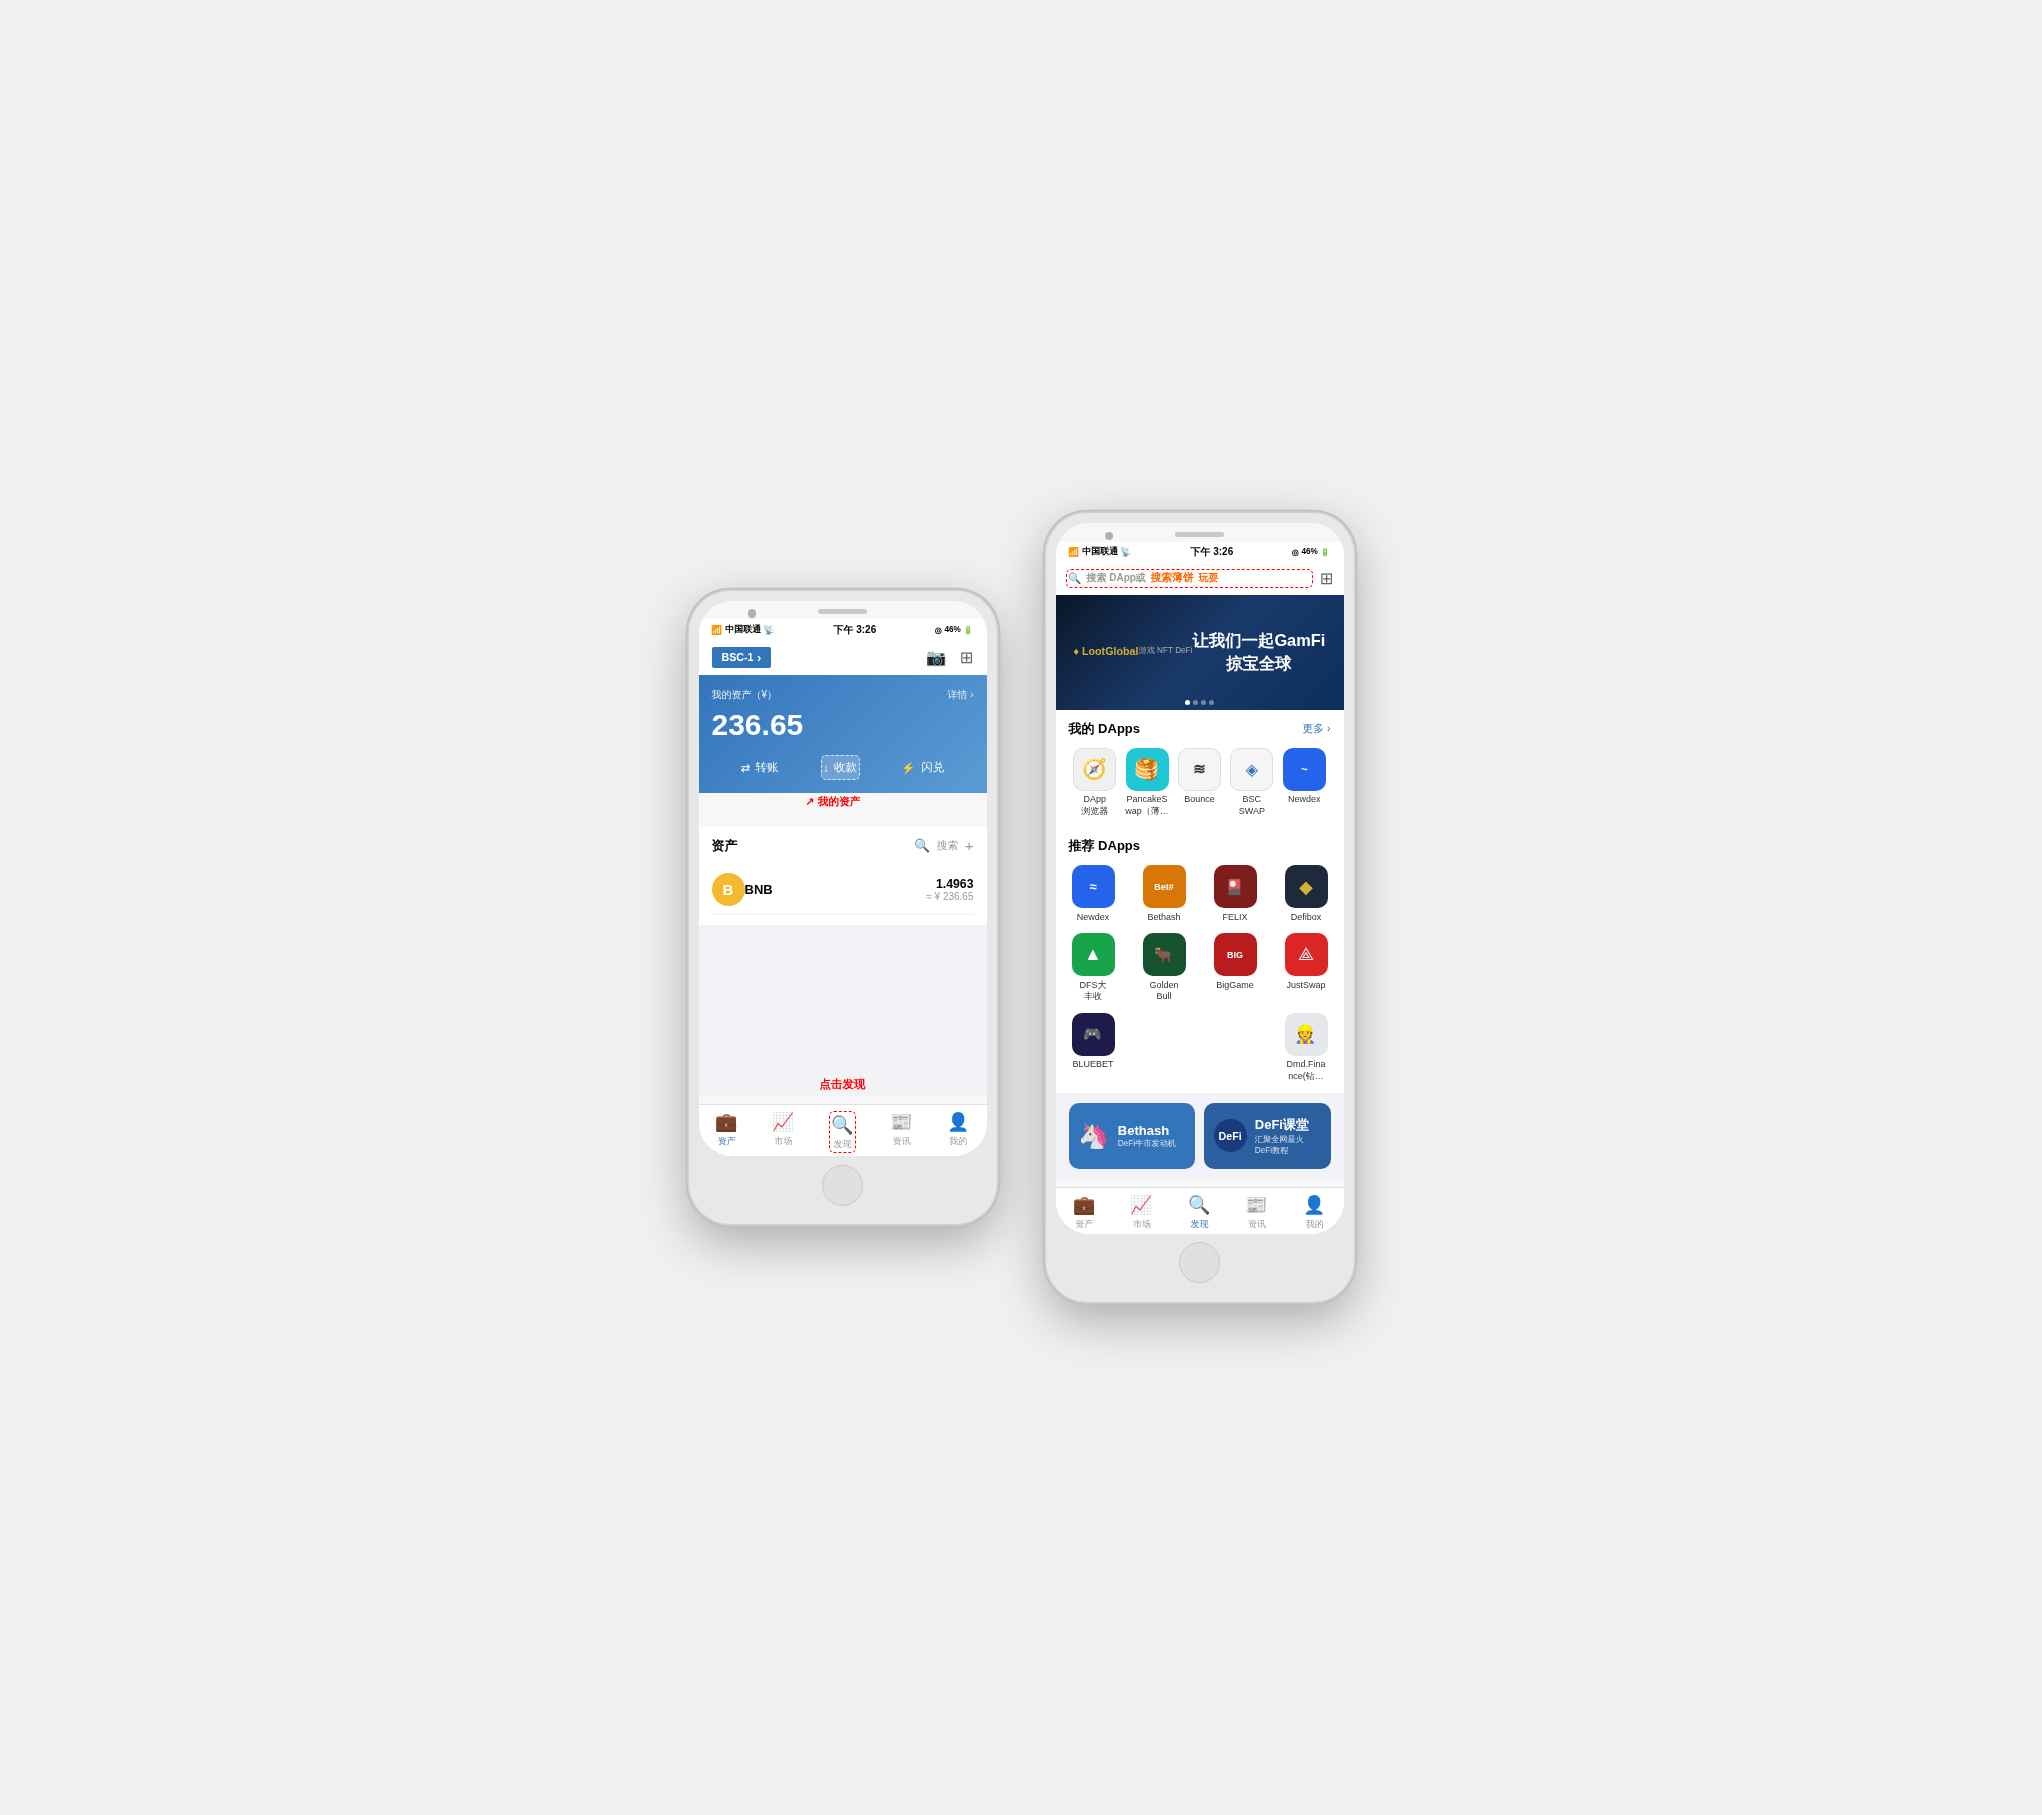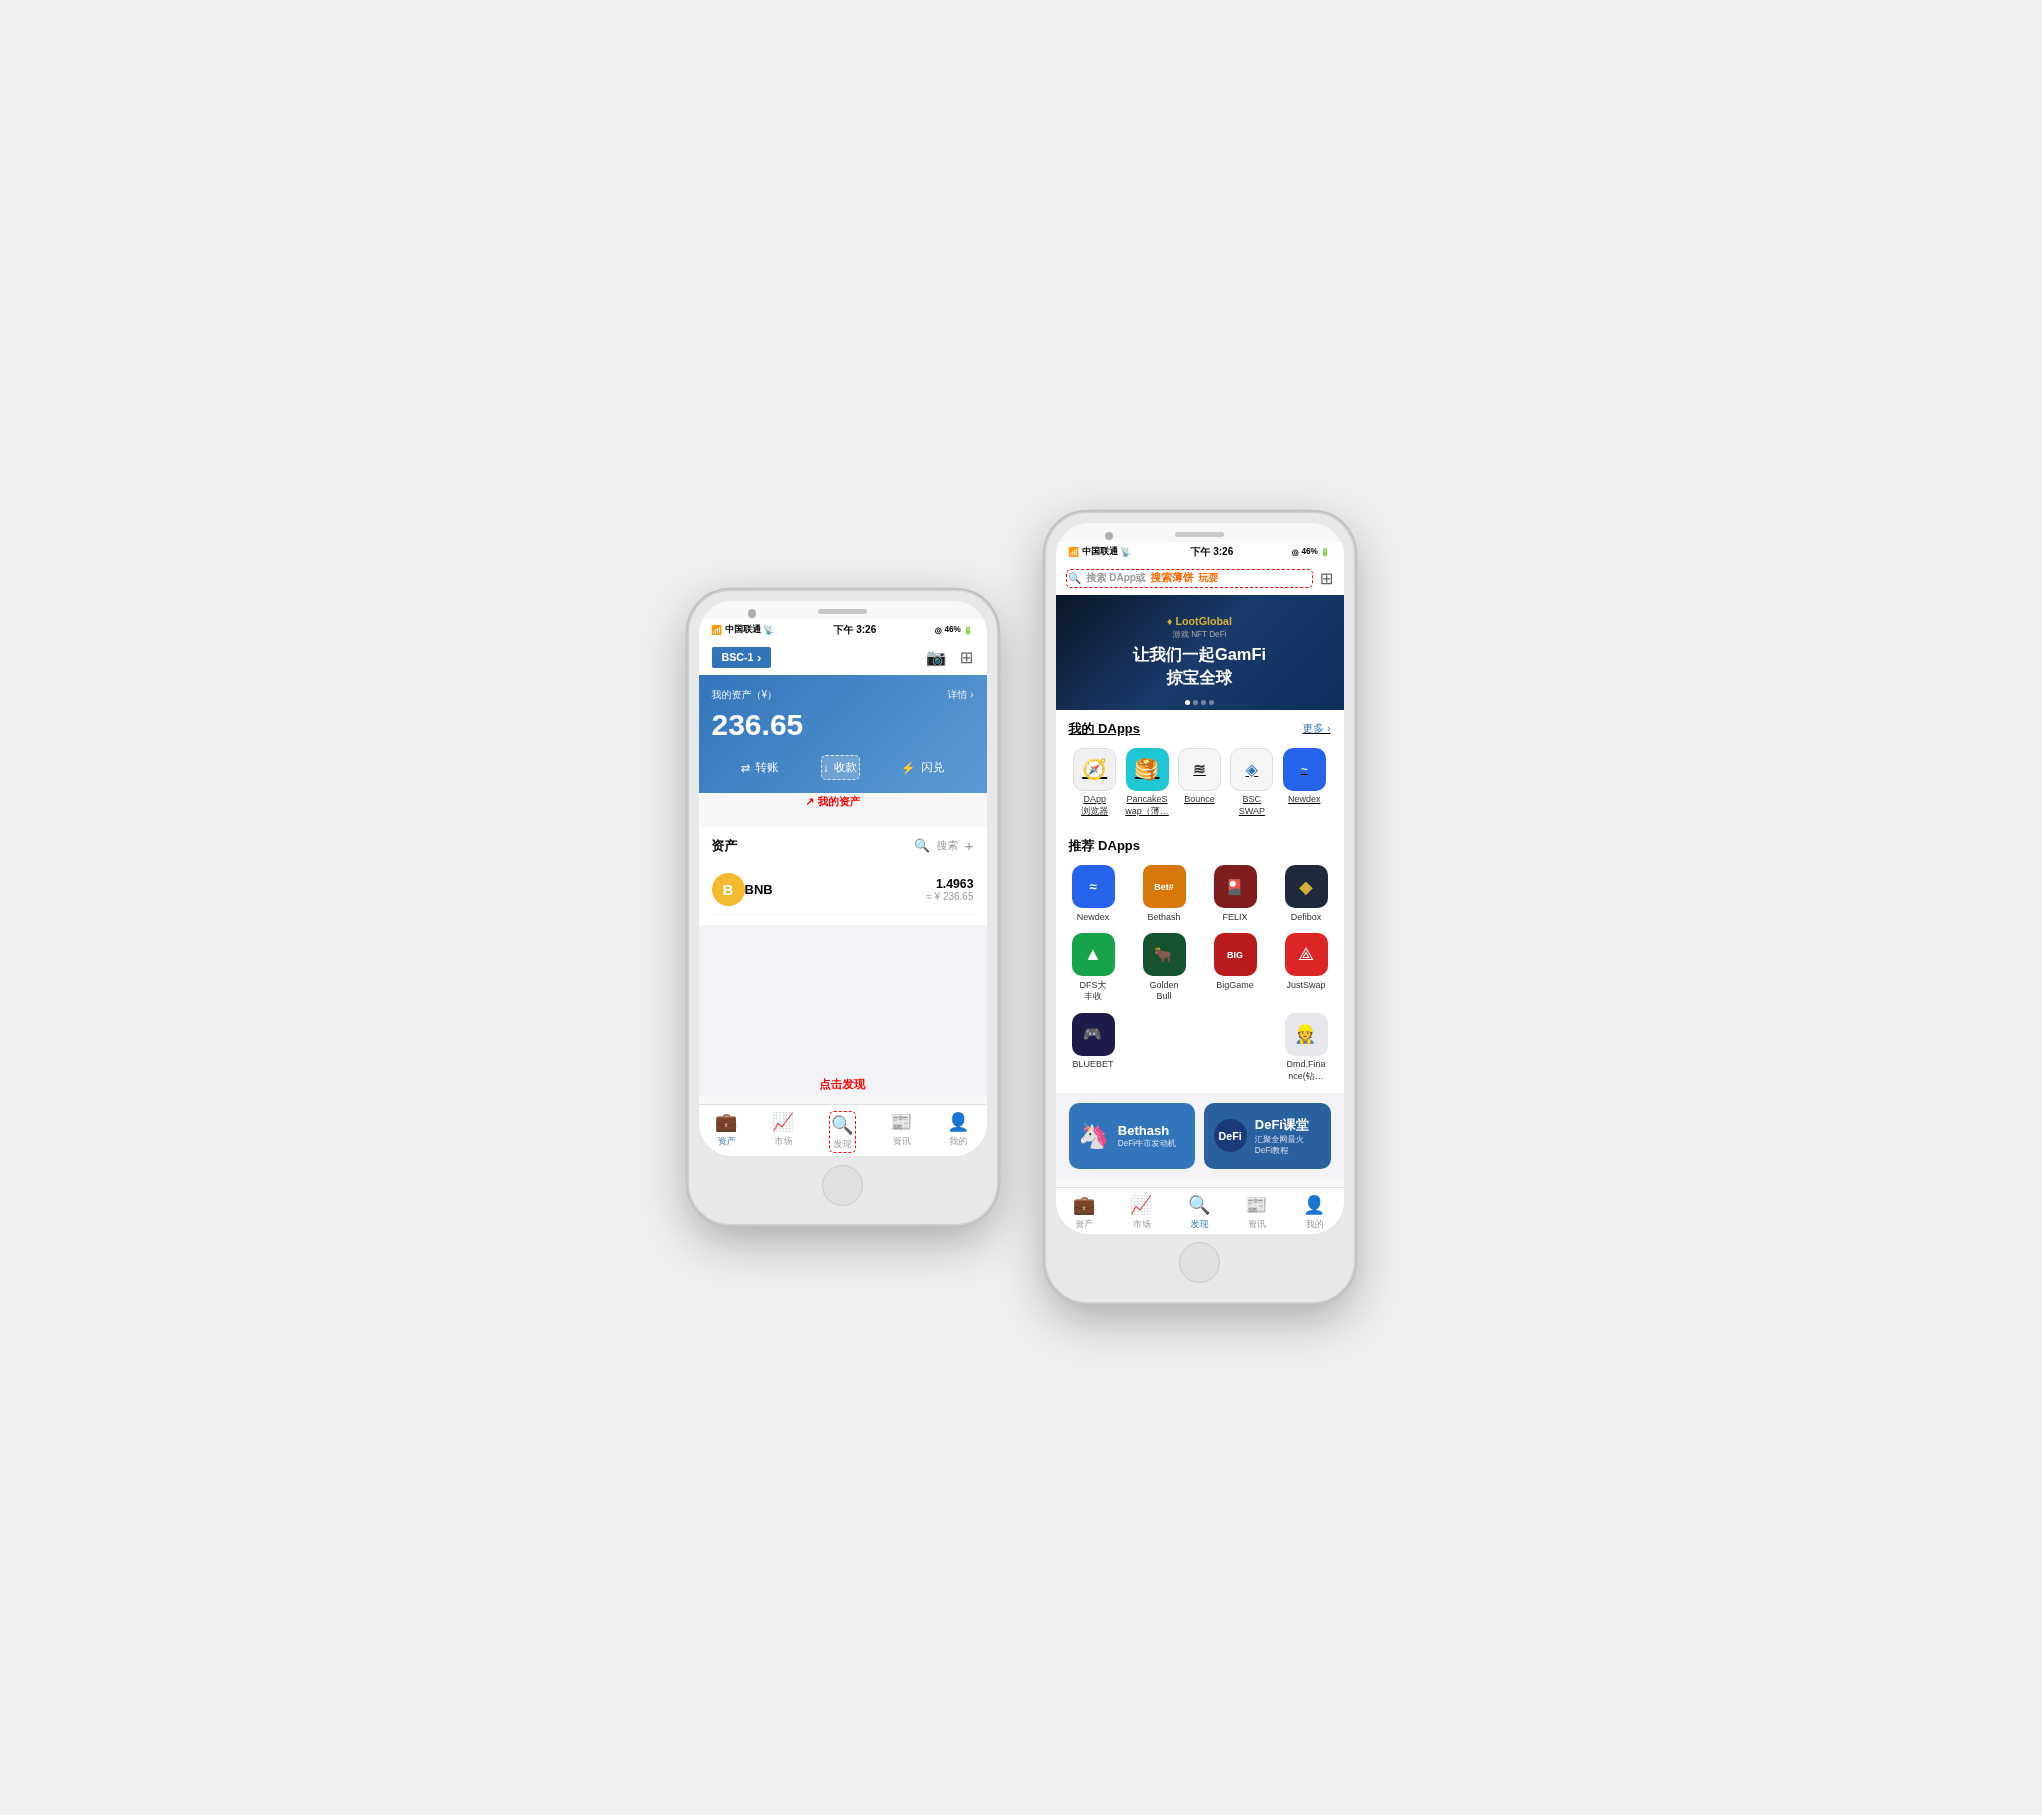--- a/index.html
+++ b/index.html
@@ -207,21 +207,20 @@
       font-weight: 600;
     }
     .qr-icon { font-size: 16.4px; color: #666; }
 
     .banner {
       background: linear-gradient(135deg, #0a1628 0%, #1a3a6b 50%, #0d2d5c 100%);
       height: 115px;
       display: flex;
       align-items: center;
       justify-content: center;
-      flex-direction: column;
       color: white;
       text-align: center;
       position: relative;
       overflow: hidden;
     }
     .banner-dots { position: absolute; bottom: 5px; display: flex; gap: 3.3px; }
     .dot { width: 5px; height: 5px; border-radius: 50%; background: rgba(255,255,255,0.4); }
     .dot.active { background: white; }
 
     .section-header {
@@ -467,21 +466,21 @@
         <div style="font-size:8.2px; color:#aaa; margin-bottom:3.3px;">游戏  NFT  DeFi</div>
         <div style="font-size:16.4px; font-weight:bold; color:white; text-align:center; line-height:1.4;">让我们一起GamFi<br>掠宝全球</div>
         <div class="banner-dots">
           <div class="dot active"></div>
           <div class="dot"></div>
           <div class="dot"></div>
           <div class="dot"></div>
         </div>
       </div>
 
-      <div style="background:#4c1d95;text-decoration:underline;">
+      <div style="background:#4c1d95;">
         <div class="section-header">
           <span class="section-title">我的 DApps</span>
           <span class="section-more">更多 ›</span>
         </div>
         <div class="dapps-grid">
           <div class="dapp-item">
             <div class="dapp-icon icon-browser" style="background:#f0f0f0; border: 0.8px solid #ddd;">🧭</div>
             <span class="dapp-name">DApp<br>浏览器</span>
           </div>
           <div class="dapp-item">

